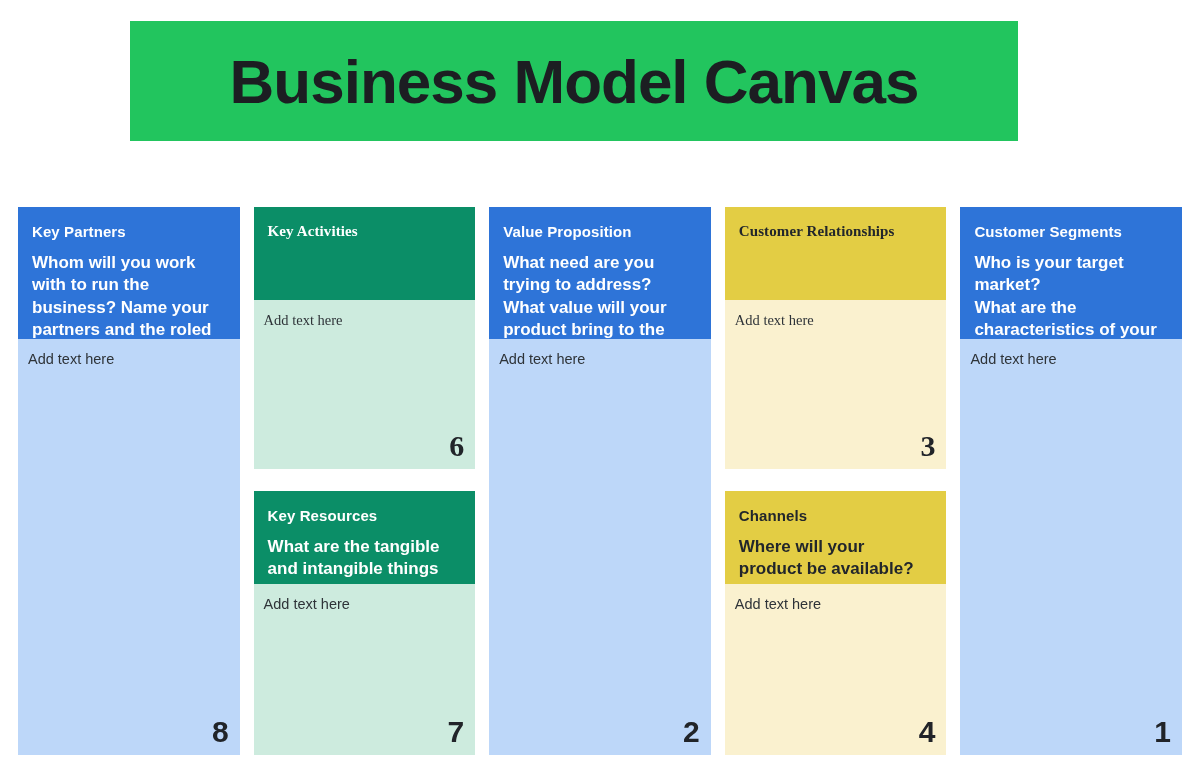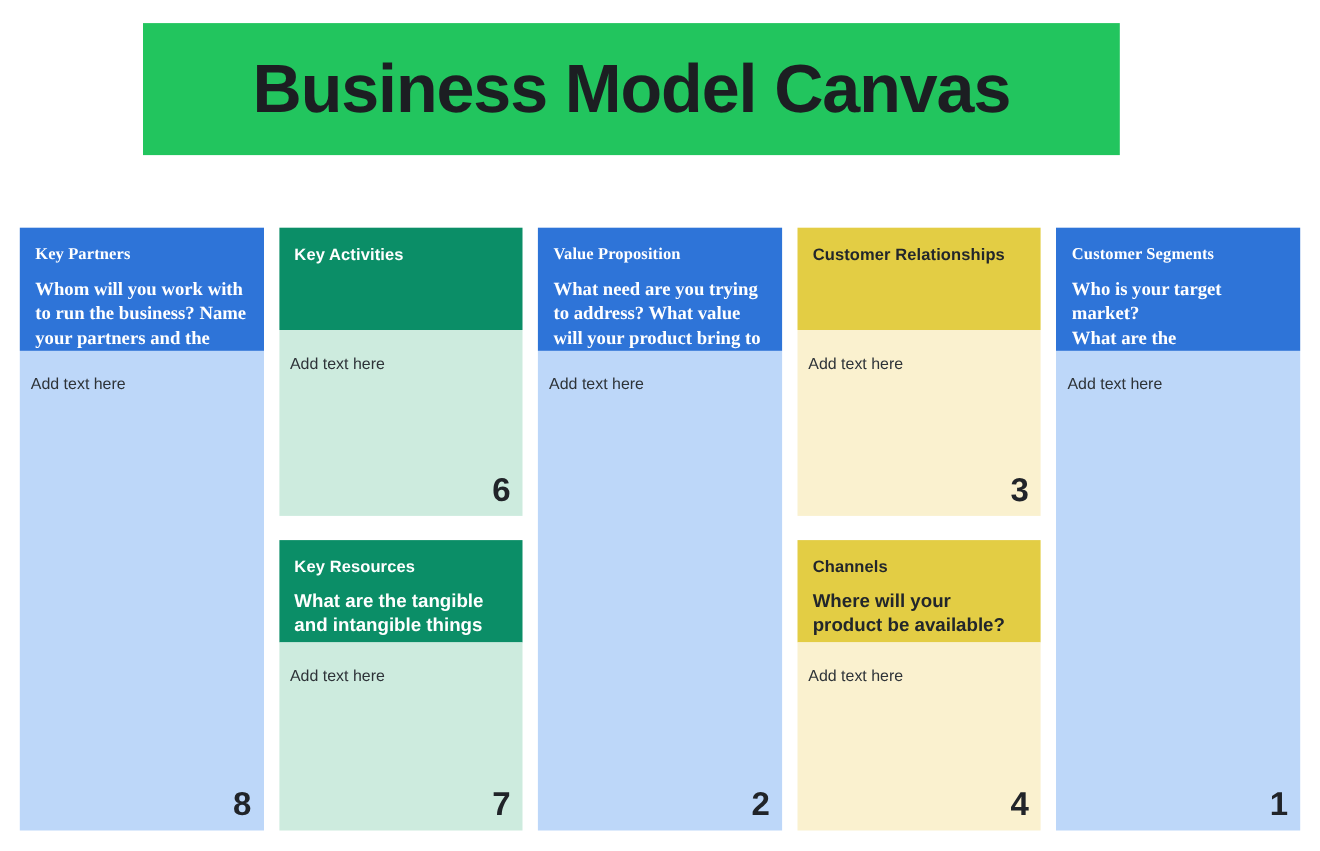--- a/index.html
+++ b/index.html
@@ -41,44 +41,44 @@
   }
   .col {
     display: flex;
     flex-direction: column;
   }
   .card {
     display: flex;
     flex-direction: column;
   }
   .card.tall { height: 548px; }
-  .card.short-top { height: 262px; }
+  .card.short-top { height: 262px; font-family: Liberation Serif, serif; }
   .card.short-bottom { height: 264px; margin-top: 22px; }
   .card-head {
     flex: 0 0 auto;
     padding: 16px 14px 10px 14px;
   }
-  .tall > .card-head { height: 112px; font-family: Liberation Serif, serif; }
+  .tall > .card-head { height: 132px; }
   .short-top > .card-head, .short-bottom > .card-head { height: 93px; }
   .card-title {
     font-size: 15px;
     font-weight: bold;
     letter-spacing: 0.1px;
   }
   .card-desc {
     margin-top: 12px;
     font-size: 17px;
     font-weight: 600;
     line-height: 1.32;
     white-space: pre-line;
   }
   .card-body {
     flex: 1 1 auto;
     position: relative;
-    padding: 22px 10px;
+    padding: 11px 10px;
   }
   .placeholder {
     font-size: 14.5px;
     color: #2e3338;
     cursor: text;
   }
   .card-number {
     position: absolute;
     right: 11px;
     bottom: 6px;

